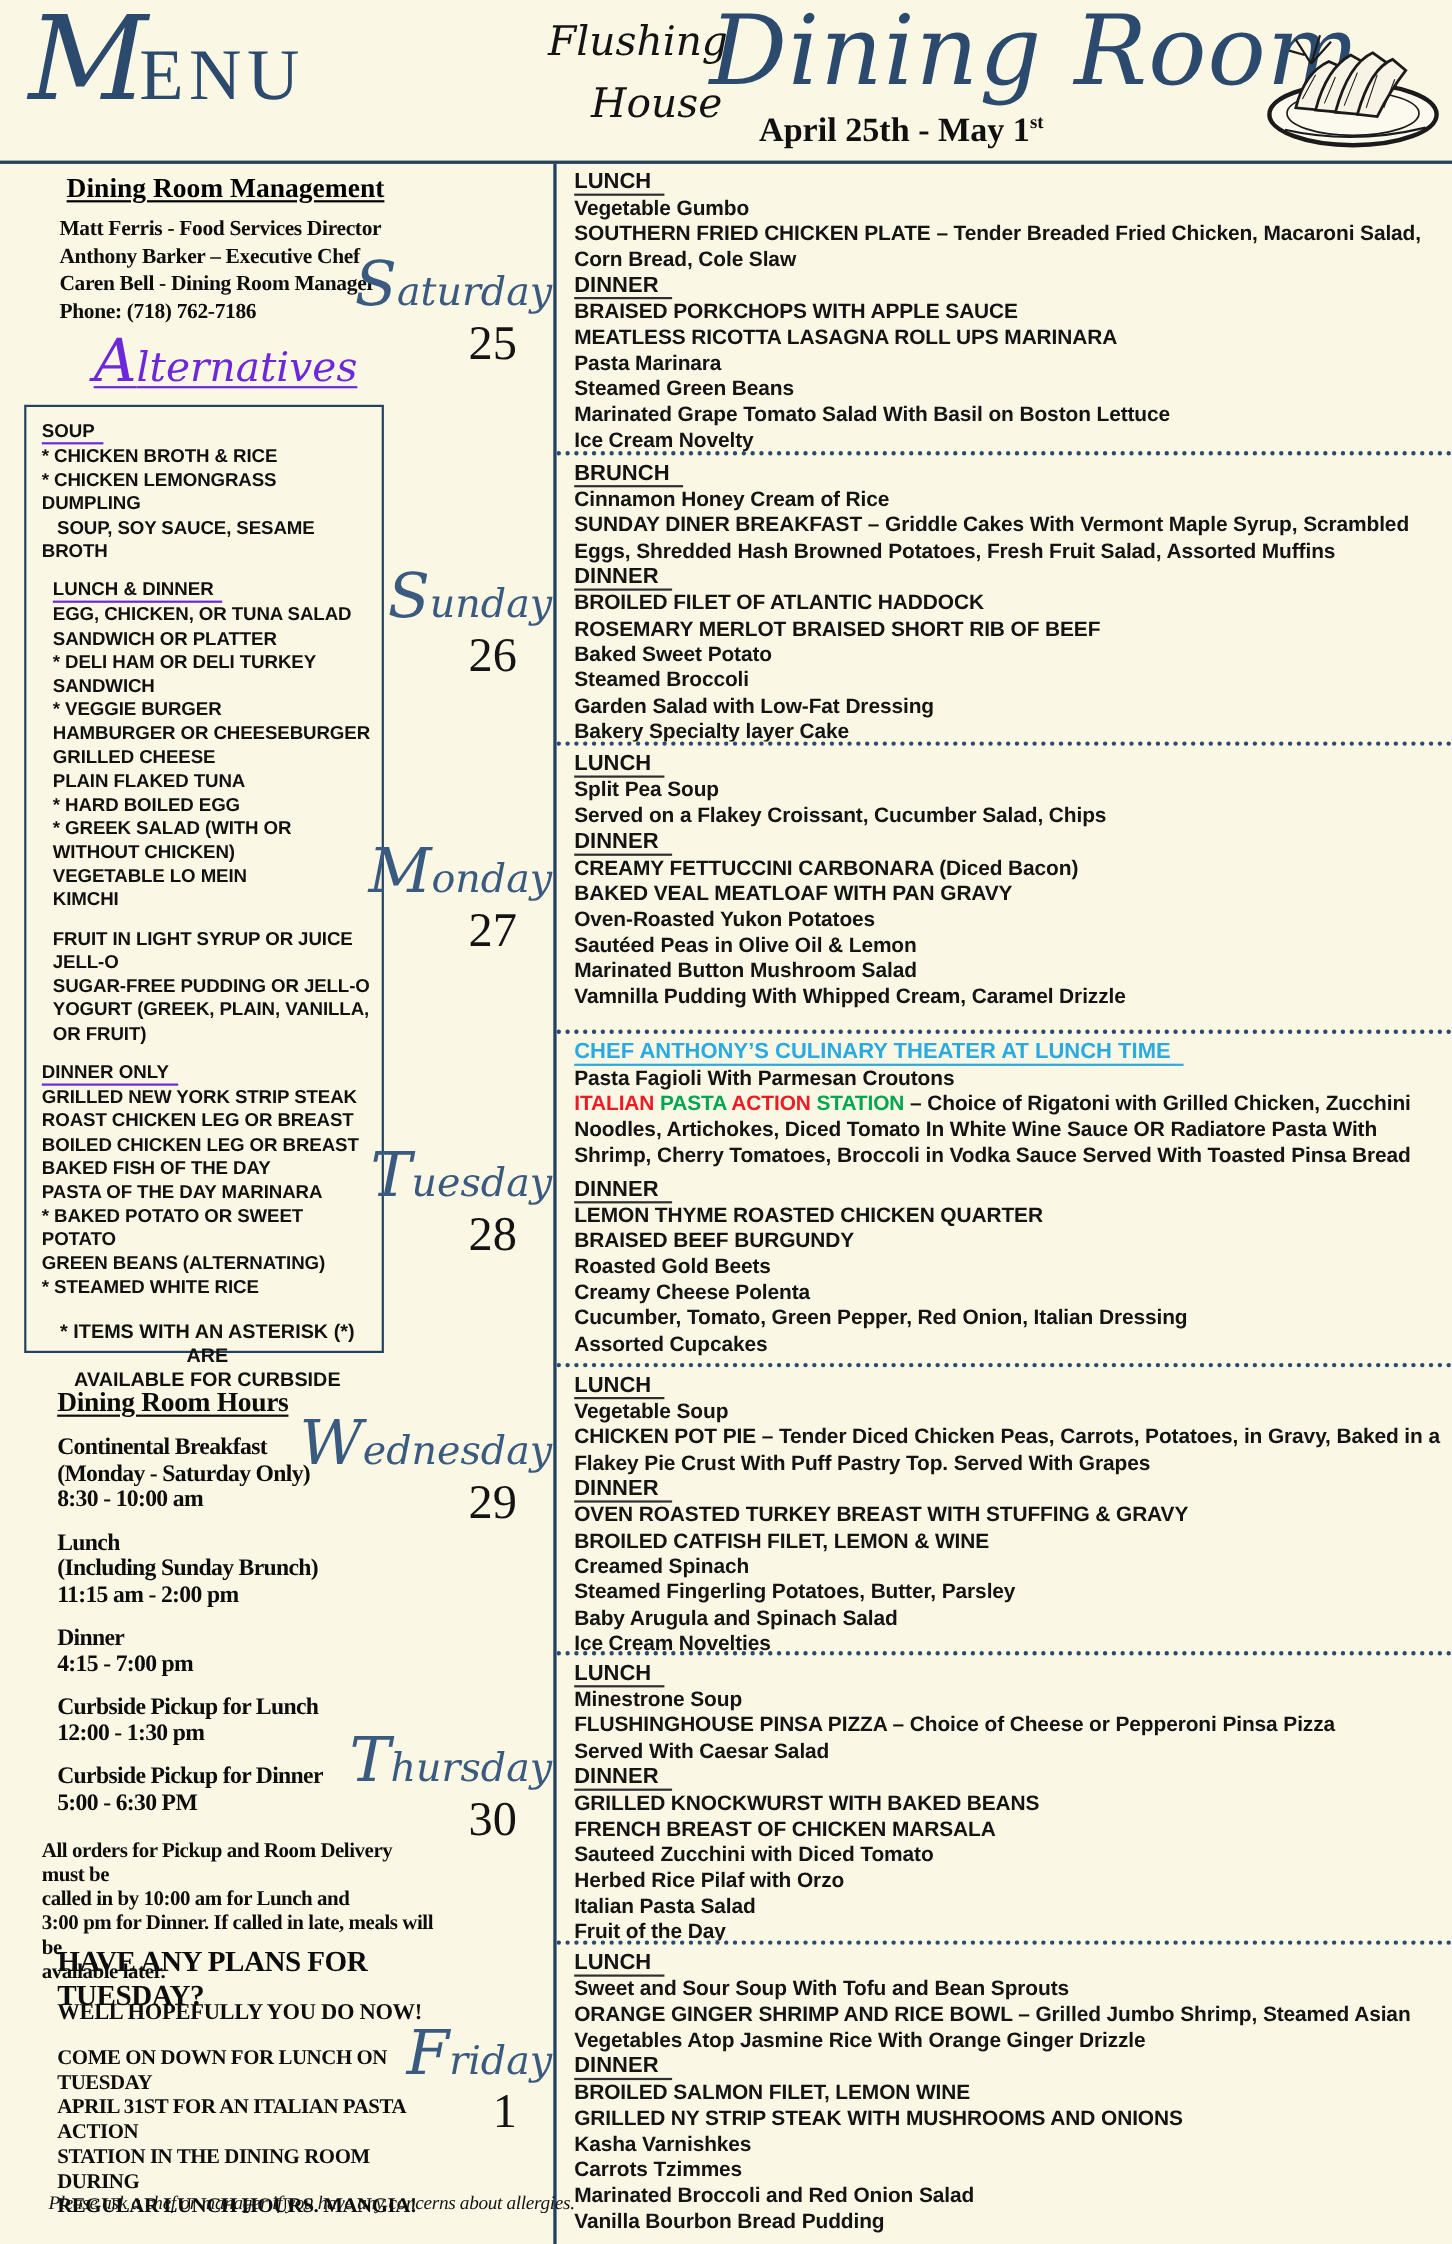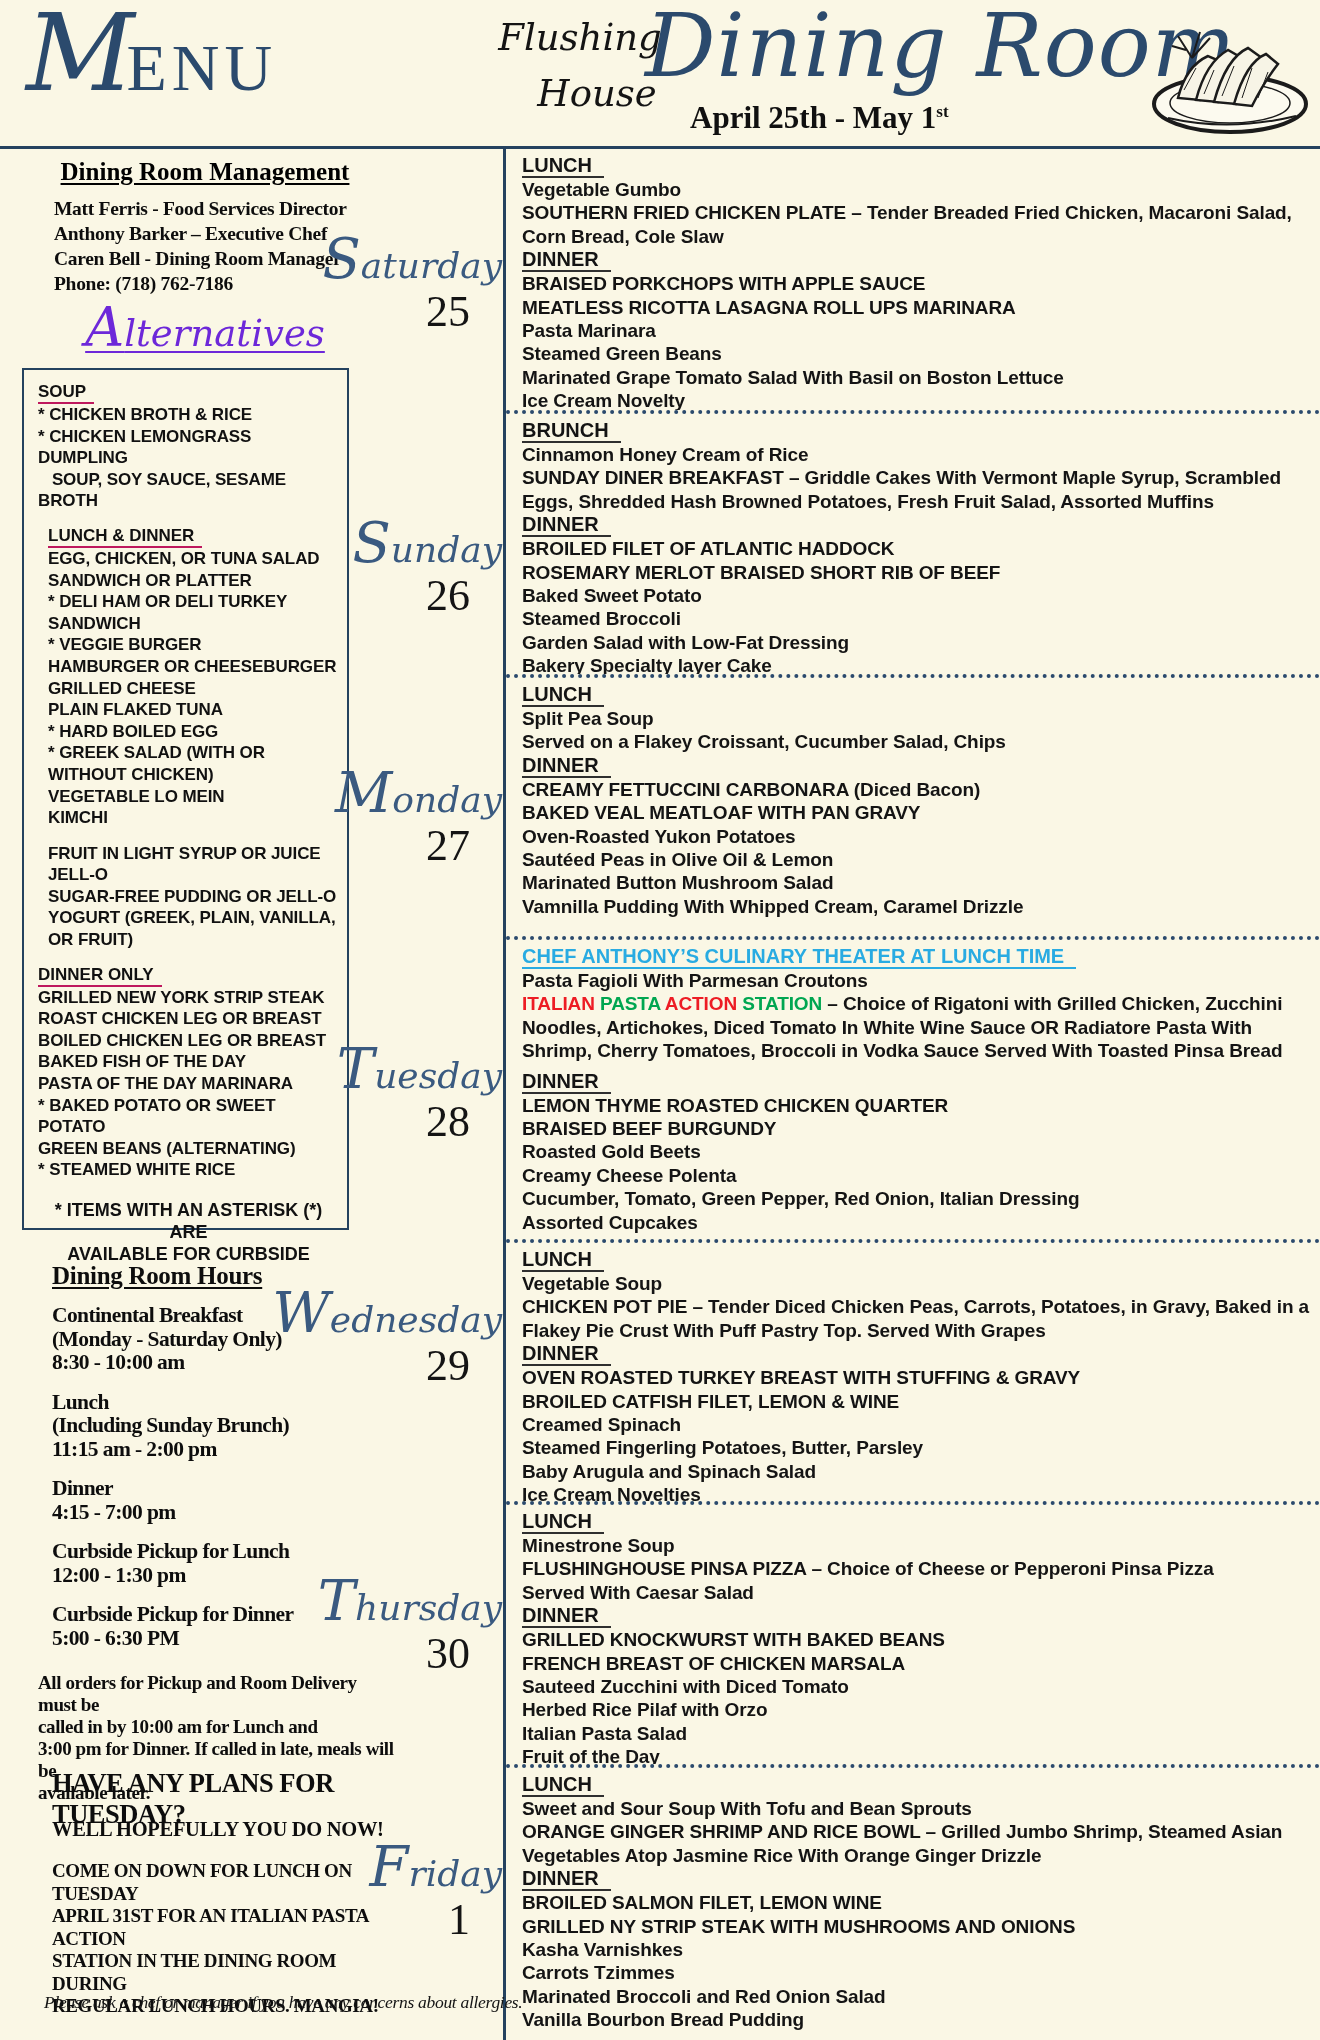--- a/index.html
+++ b/index.html
@@ -33,21 +33,21 @@
 
   .alts-title{position:absolute;left:38px;top:296px;width:334px;text-align:center;
               font-family:"DejaVu Serif",serif;font-style:italic;font-size:37px;color:#6d28d9;
               text-decoration:underline;text-decoration-thickness:2px;text-underline-offset:5px;}
   .alts-title .cap{font-size:54px;}
 
   .alt-box{position:absolute;left:22px;top:368px;width:327px;height:862px;border:2.5px solid #24425f;
            box-sizing:border-box;padding:12px 8px 8px 14px;}
   .alt-block{margin-bottom:14px;}
   .alt-header{font-size:17px;font-weight:700;color:#111;}
-  .alt-header span{border-bottom:2px solid #be185d;padding-right:8px;display:inline-block;line-height:20px;text-align:center;}
+  .alt-header span{border-bottom:2px solid #6d28d9;padding-right:8px;display:inline-block;line-height:20px;text-align:center;}
   .alt-line{font-size:17px;font-weight:700;color:#111;line-height:21.6px;white-space:pre-wrap;letter-spacing:-0.1px;}
   .alt-ind{padding-left:10px;}
   .alt-foot{text-align:center;margin-top:18px;font-size:18px;font-weight:700;color:#111;line-height:22px;}
 
   .hours-title{position:absolute;left:52px;top:1262px;font-family:"Liberation Serif",serif;font-weight:700;
                font-size:25px;text-decoration:underline;text-decoration-thickness:2px;text-underline-offset:3px;}
   .hours{position:absolute;left:52px;top:1304px;width:360px;}
   .hours-block{margin-bottom:16px;}
   .hours-block.big-gap{margin-top:12px;}
   .hours-line{font-size:21.5px;line-height:23.5px;letter-spacing:-0.6px;}

